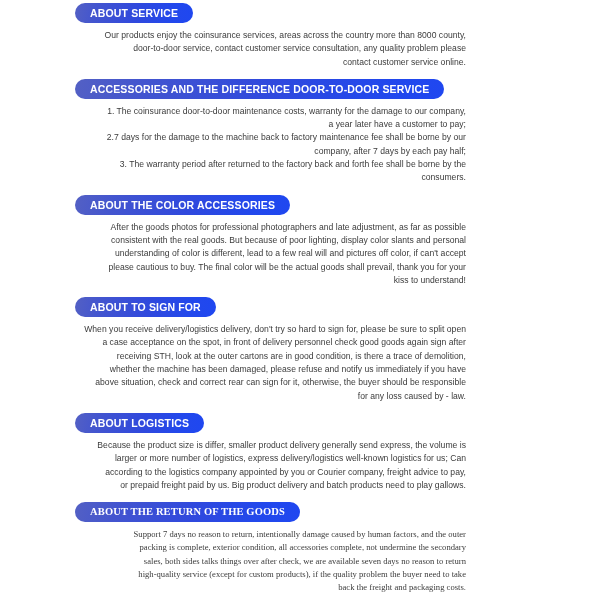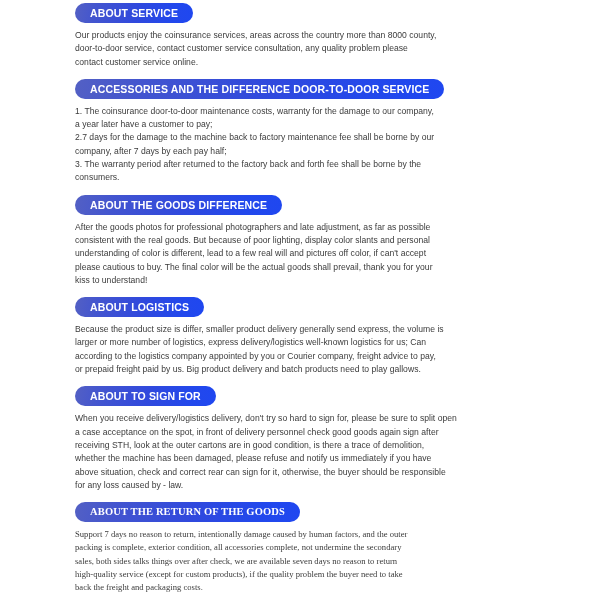--- a/index.html
+++ b/index.html
@@ -43,27 +43,27 @@
     font-size: 10.5px;
     font-weight: bold;
     letter-spacing: 0.15px;
     line-height: 12px;
     white-space: nowrap;
     vertical-align: top;
     text-align: left;
   }
 
   .body-text {
-    margin: 6px 0 0 0;
+    margin: 6px 0 0 7px;
     color: #3b3b3b;
     font-size: 8.6px;
     line-height: 13.3px;
     letter-spacing: 0.01px;
     white-space: pre-line;
-    text-align: left;
+    text-align: right;
     max-width: 452px;
   }
 
   
   .section.s-service   { margin-bottom: 10px; }
   .section.s-access    { margin-bottom: 10px; }
   .section.s-color     { margin-bottom: 10px; }
   .section.s-logistics { margin-bottom: 10px; }
   .section.s-sign      { margin-bottom: 10px; }
   .section.s-return    { margin-bottom: 0; font-family: Liberation Serif, serif; }
@@ -89,49 +89,49 @@
     <p class="body-text">1. The coinsurance door-to-door maintenance costs, warranty for the damage to our company,
 a year later have a customer to pay;
 2.7 days for the damage to the machine back to factory maintenance fee shall be borne by our
  company, after 7 days by each pay half;
 3. The warranty period after returned to the factory back and forth fee shall be borne by the
 consumers.</p>
   </div>
 
   <div class="section s-color">
     <div class="badge-row">
-      <span class="badge">ABOUT THE GOODS DIFFERENCE</span>
+      <span class="badge">ABOUT THE COLOR ACCESSORIES</span>
     </div>
     <p class="body-text">After the goods photos for professional photographers and late adjustment, as far as possible
 consistent with the real goods. But because of poor lighting, display color slants and personal
  understanding of color is different, lead to a few real will and pictures off color, if can't accept
 please cautious to buy. The final color will be the actual goods shall prevail, thank you for your
 kiss to understand!</p>
-  </div>
-
-  <div class="section s-logistics">
-    <div class="badge-row">
-      <span class="badge">ABOUT LOGISTICS</span>
-    </div>
-    <p class="body-text">Because the product size is differ, smaller product delivery generally send express, the volume is
-larger or more number of logistics, express delivery/logistics well-known logistics for us; Can
-according to the logistics company appointed by you or Courier company, freight advice to pay,
-or prepaid freight paid by us. Big product delivery and batch products need to play gallows.</p>
   </div>
 
   <div class="section s-sign">
     <div class="badge-row">
       <span class="badge">ABOUT TO SIGN FOR</span>
     </div>
     <p class="body-text">When you receive delivery/logistics delivery, don't try so hard to sign for, please be sure to split open
  a case acceptance on the spot, in front of delivery personnel check good goods again sign after
  receiving STH, look at the outer cartons are in good condition, is there a trace of demolition,
 whether the machine has been damaged, please refuse and notify us immediately if you have
 above situation, check and correct rear can sign for it, otherwise, the buyer should be responsible
 for any loss caused by - law.</p>
+  </div>
+
+  <div class="section s-logistics">
+    <div class="badge-row">
+      <span class="badge">ABOUT LOGISTICS</span>
+    </div>
+    <p class="body-text">Because the product size is differ, smaller product delivery generally send express, the volume is
+larger or more number of logistics, express delivery/logistics well-known logistics for us; Can
+according to the logistics company appointed by you or Courier company, freight advice to pay,
+or prepaid freight paid by us. Big product delivery and batch products need to play gallows.</p>
   </div>
 
   <div class="section s-return">
     <div class="badge-row">
       <span class="badge">ABOUT THE RETURN OF THE GOODS</span>
     </div>
     <p class="body-text">Support 7 days no reason to return, intentionally damage caused by human factors, and the outer
  packing is complete, exterior condition, all accessories complete, not undermine the secondary
 sales, both sides talks things over after check, we are available seven days no reason to return
 high-quality service (except for custom products), if the quality problem the buyer need to take

